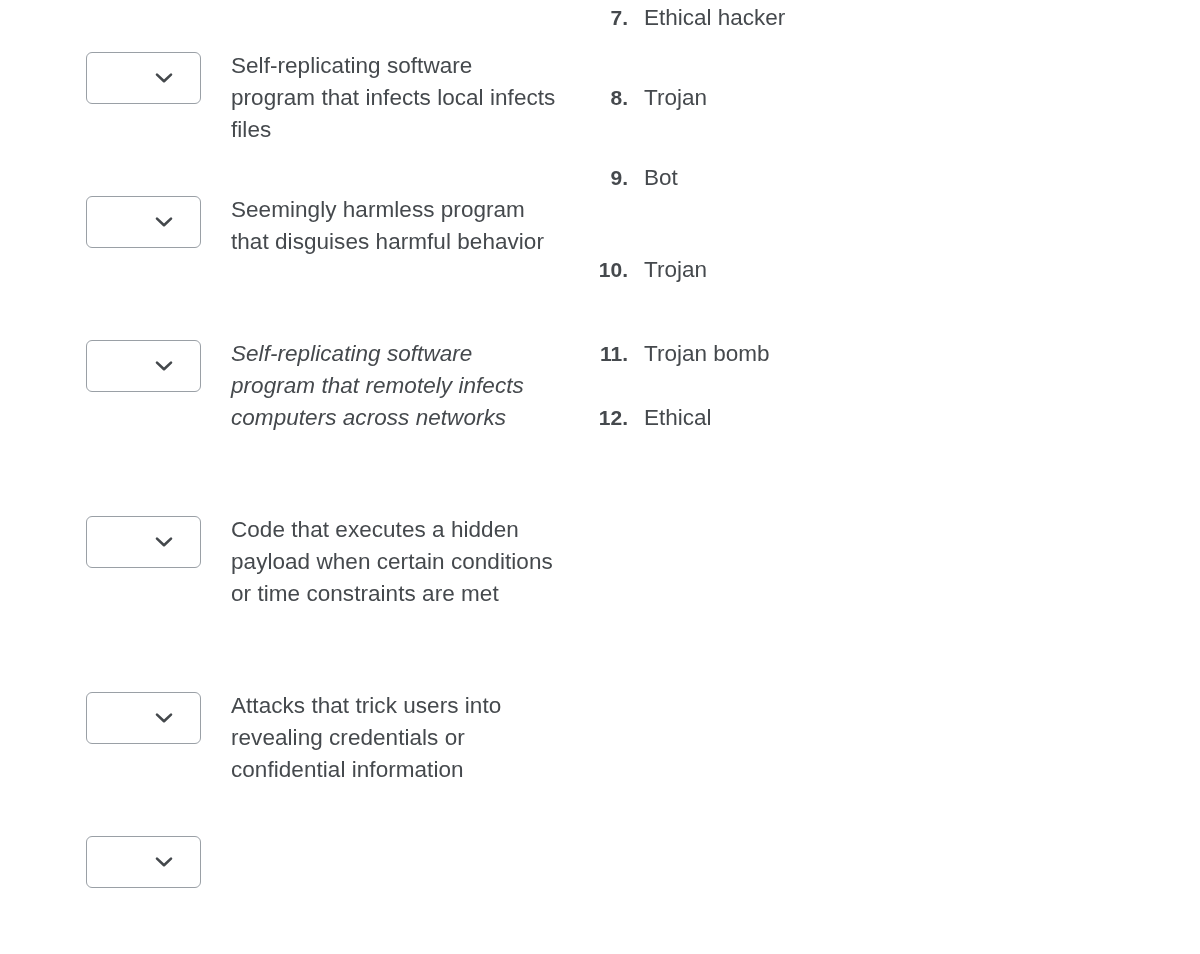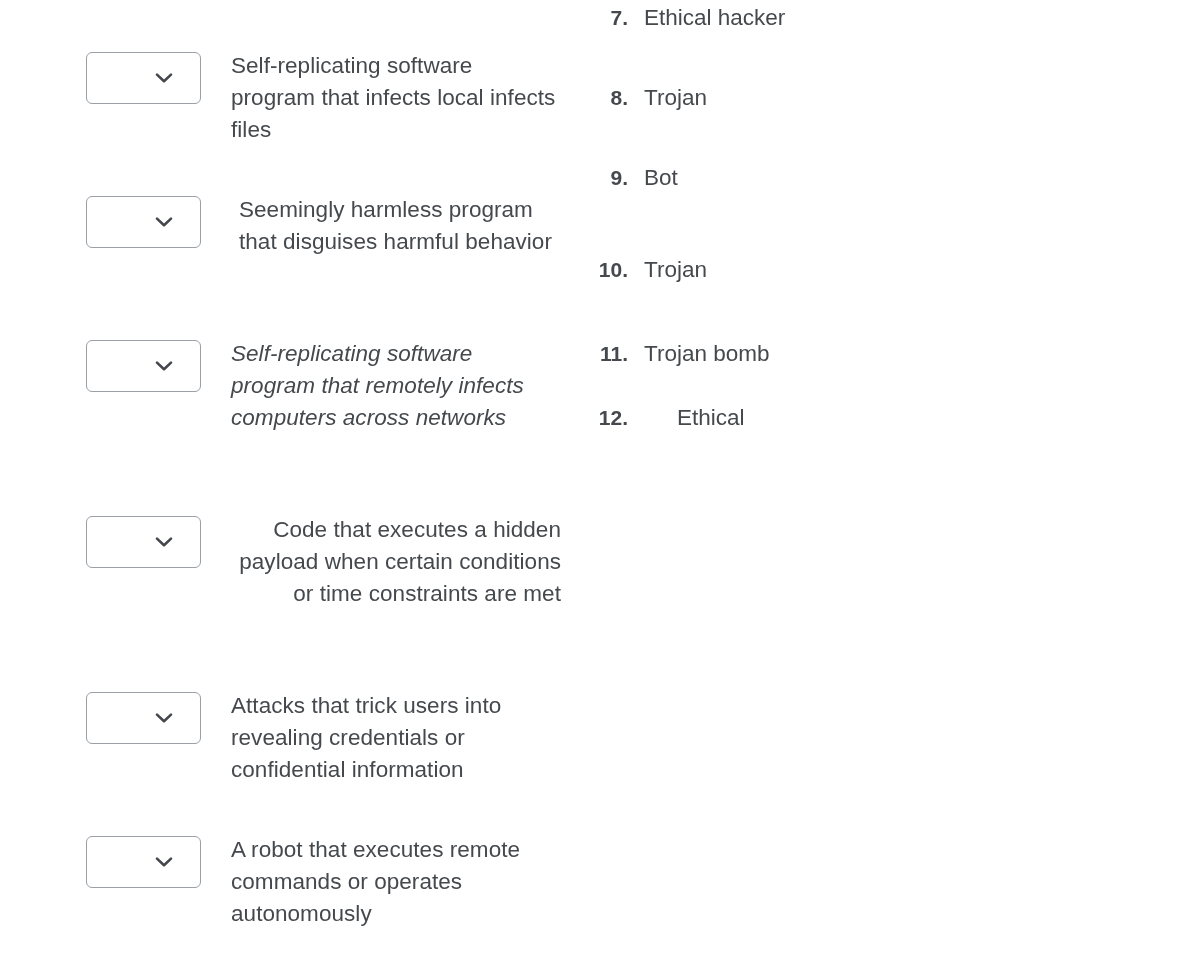--- a/index.html
+++ b/index.html
@@ -109,41 +109,41 @@
       <div class="prompt-row" style="top: 50px;">
         <div class="answer-select" title="">
           <span class="chevron-down-icon">
             <svg viewBox="0 0 18 12" width="18" height="12" aria-hidden="true">
               <path d="M2 2.6 L9 9.2 L16 2.6" fill="none" stroke="#44484c" stroke-width="2.6" stroke-linecap="round" stroke-linejoin="round"></path>
             </svg>
           </span>
         </div>
         <div class="prompt-text">Self-replicating software program that infects local infects files</div>
       </div>
-      <div class="prompt-row" style="top: 194px; gap: 8px;">
+      <div class="prompt-row" style="top: 194px;">
         <div class="answer-select" title="">
           <span class="chevron-down-icon">
             <svg viewBox="0 0 18 12" width="18" height="12" aria-hidden="true">
               <path d="M2 2.6 L9 9.2 L16 2.6" fill="none" stroke="#44484c" stroke-width="2.6" stroke-linecap="round" stroke-linejoin="round"></path>
             </svg>
           </span>
         </div>
         <div class="prompt-text">Seemingly harmless program that disguises harmful behavior</div>
       </div>
       <div class="prompt-row" style="top: 338px; font-style: italic;">
         <div class="answer-select" title="">
           <span class="chevron-down-icon">
             <svg viewBox="0 0 18 12" width="18" height="12" aria-hidden="true">
               <path d="M2 2.6 L9 9.2 L16 2.6" fill="none" stroke="#44484c" stroke-width="2.6" stroke-linecap="round" stroke-linejoin="round"></path>
             </svg>
           </span>
         </div>
         <div class="prompt-text">Self-replicating software program that remotely infects computers across networks</div>
       </div>
-      <div class="prompt-row" style="top: 514px; text-align: right;">
+      <div class="prompt-row" style="top: 514px;">
         <div class="answer-select" title="">
           <span class="chevron-down-icon">
             <svg viewBox="0 0 18 12" width="18" height="12" aria-hidden="true">
               <path d="M2 2.6 L9 9.2 L16 2.6" fill="none" stroke="#44484c" stroke-width="2.6" stroke-linecap="round" stroke-linejoin="round"></path>
             </svg>
           </span>
         </div>
         <div class="prompt-text">Code that executes a hidden payload when certain conditions or time constraints are met</div>
       </div>
       <div class="prompt-row" style="top: 690px; justify-content: space-between;">
@@ -157,21 +157,20 @@
         <div class="prompt-text">Attacks that trick users into revealing credentials or confidential information</div>
       </div>
       <div class="prompt-row" style="top: 834px;">
         <div class="answer-select" title="">
           <span class="chevron-down-icon">
             <svg viewBox="0 0 18 12" width="18" height="12" aria-hidden="true">
               <path d="M2 2.6 L9 9.2 L16 2.6" fill="none" stroke="#44484c" stroke-width="2.6" stroke-linecap="round" stroke-linejoin="round"></path>
             </svg>
           </span>
         </div>
-        <div class="prompt-text">A robot that executes remote commands or operates autonomously</div>
       </div>
     </div>
 
   <div id="answer-bank">
       <div class="bank-item" style="top: 2px;">
         <span class="bank-number">7.</span>
         <span class="bank-label">Ethical hacker</span>
       </div>
       <div class="bank-item" style="top: 82px;">
         <span class="bank-number">8.</span>
@@ -182,19 +181,19 @@
         <span class="bank-label">Bot</span>
       </div>
       <div class="bank-item" style="top: 254px;">
         <span class="bank-number">10.</span>
         <span class="bank-label">Trojan</span>
       </div>
       <div class="bank-item" style="top: 338px;">
         <span class="bank-number">11.</span>
         <span class="bank-label">Trojan bomb</span>
       </div>
-      <div class="bank-item" style="top: 402px; gap: 33px;">
+      <div class="bank-item" style="top: 402px;">
         <span class="bank-number">12.</span>
         <span class="bank-label">Ethical</span>
       </div>
     </div>
 
 </div>
 
 </body></html>

